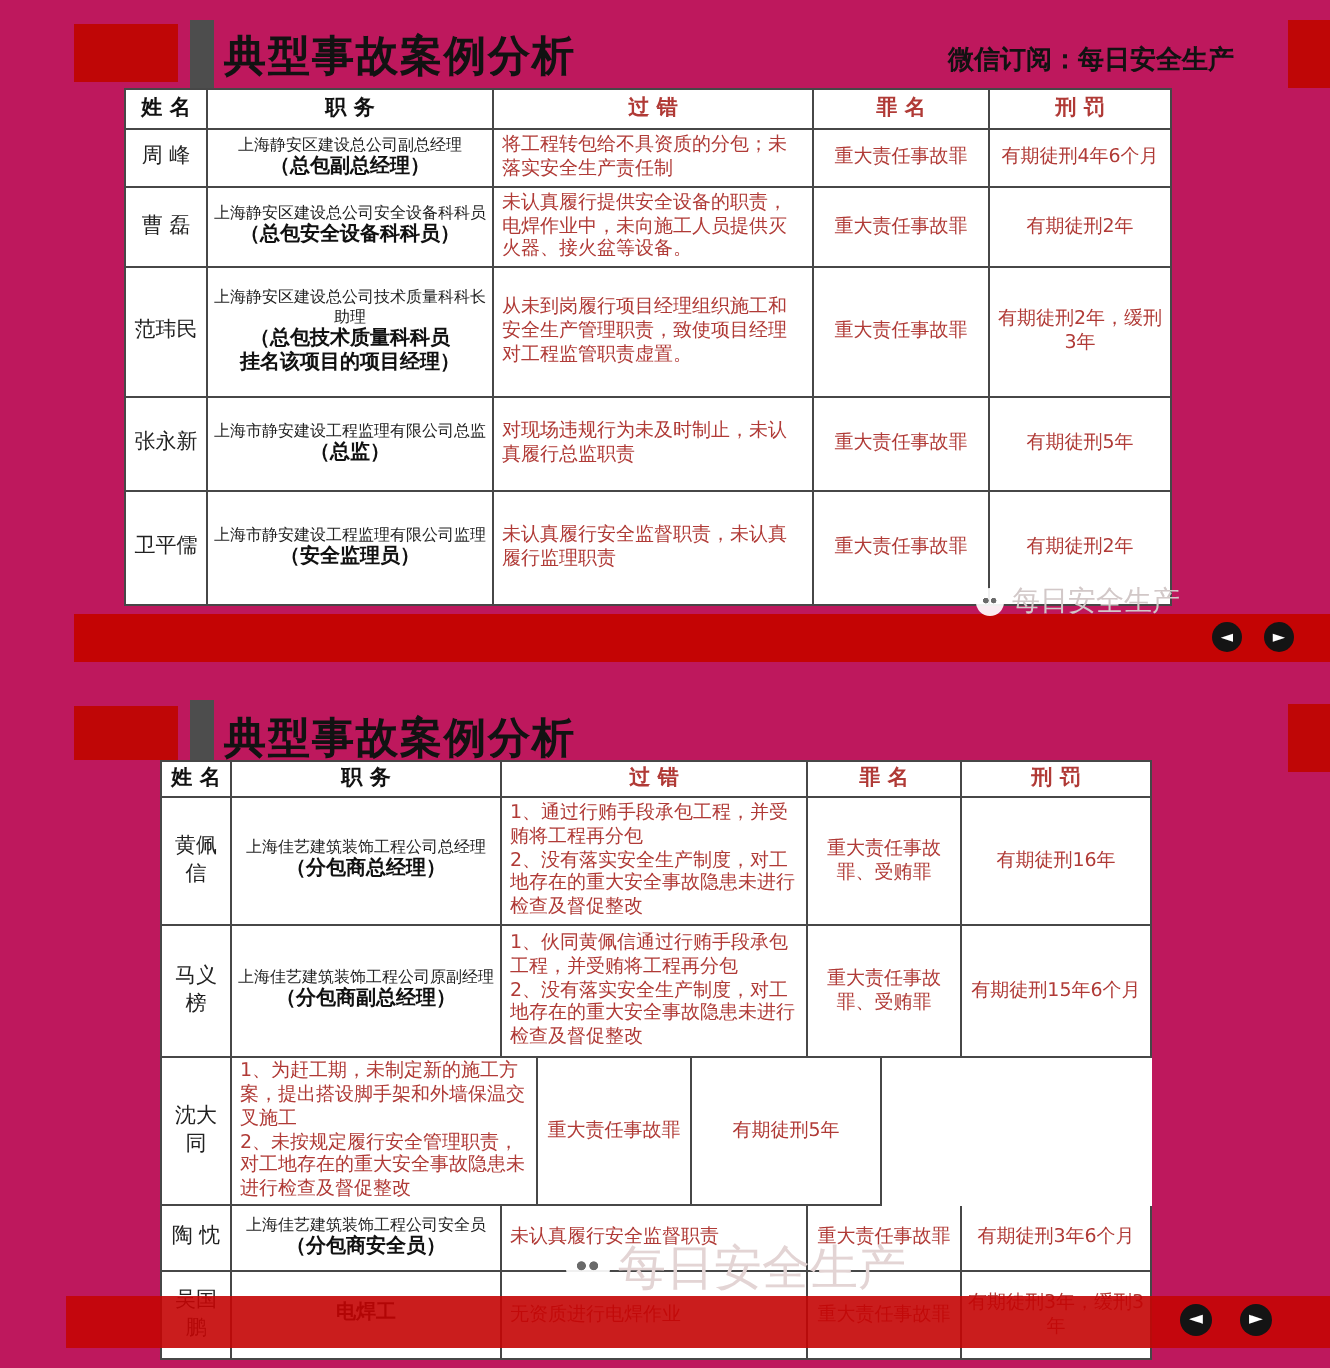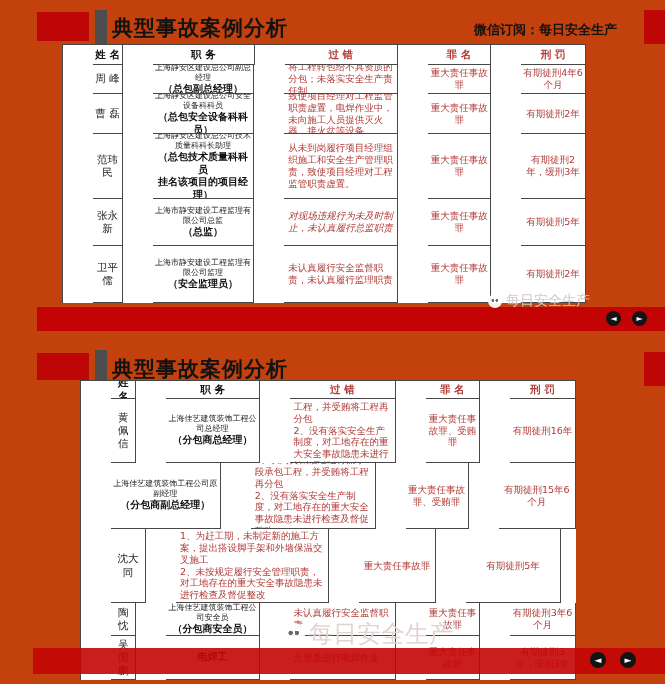--- a/index.html
+++ b/index.html
@@ -1,20 +1,20 @@
 <!DOCTYPE html>
 <html style="--accent: #bf0606; --band: #c40404; --gray: #4d4d4d; --tred: #b03a36; --border: #474747;"><head>
 <meta charset="utf-8">
 <style>
   :root{
     --accent:#bf0606; --band:#c40404; --gray:#4d4d4d;
     --tred:#b03a36; --border:#474747;
   }
   html,body{margin:0;padding:0;background:#fff;}
-  .page{position:relative;width:665px;height:684px;background:#c2410c;overflow:hidden;
+  .page{position:relative;width:665px;height:684px;background:#be185d;overflow:hidden;
         font-family:"DejaVu Sans","Liberation Sans",sans-serif;}
   
   .rect{position:absolute;}
   .rect.red{background:var(--accent);}
   .rect.gray{background:var(--gray);}
   .b1-red-l{left:37px;top:12px;width:52px;height:29px;}
   .b1-gray{left:95px;top:10px;width:12px;height:34px;}
   .b1-red-r{left:644px;top:10px;width:21px;height:34px;}
   .b2-red-l{left:37px;top:353px;width:52px;height:27px;}
   .b2-gray{left:95px;top:350px;width:12px;height:33px;}
@@ -23,21 +23,21 @@
   .t-b1{left:112px;top:14px;}
   .t-b2{left:112px;top:355px;}
   .subscribe{position:absolute;right:48px;top:21px;font-size:13px;font-weight:bold;color:#121212;}
   
   .tbl{position:absolute;border-top:1.5px solid var(--border);border-left:1.5px solid var(--border);background:#fff;}
   .tbl1{left:62px;top:44px;width:523px;}
   .tbl2{left:80px;top:380px;width:495px;}
   .row{display:flex;}
   .cell{box-sizing:border-box;border-right:1px solid var(--border);border-bottom:1px solid var(--border);
         display:flex;flex-direction:column;align-items:center;justify-content:center;
-        text-align:center;overflow:hidden;line-height:1.25;padding:1px 2px;margin-left:30px;}
+        text-align:center;overflow:hidden;line-height:1.25;padding:1px 2px;}
   .head .cell{font-weight:bold;font-size:10.5px;color:#111;}
   .head .c2,.head .c3,.head .c4{color:var(--tred);}
   .name{font-size:10.5px;color:#222;}
   .company{font-size:8px;color:#222;}
   .role{font-size:10px;font-weight:bold;color:#111;white-space:pre-line;}
   .fault{font-size:9.5px;color:var(--tred);align-items:flex-start;text-align:left;
          white-space:pre-line;padding:2px 4px;}
   .crime,.penalty{font-size:9.5px;color:var(--tred);}
   
   .band{position:absolute;background:var(--band);}
@@ -91,42 +91,42 @@
           <div class="cell c2 fault" style="width: 160px;">将工程转包给不具资质的分包；未落实安全生产责任制</div>
           <div class="cell c3 crime" style="width: 88px;">重大责任事故罪</div>
           <div class="cell c4 penalty" style="width: 91px;">有期徒刑4年6个月</div>
         </div>
         <div class="row" style="height: 40px;">
           <div class="cell c0 name" style="width: 41px;">曹 磊</div>
           <div class="cell c1 pos" style="width: 143px;">
             <div class="company">上海静安区建设总公司安全设备科科员</div>
             <div class="role">（总包安全设备科科员）</div>
           </div>
-          <div class="cell c2 fault" style="width: 160px;">致使项目经理对工程监管职责虚置，电焊作业中，未向施工人员提供灭火器、接火盆等设备。</div>
+          <div class="cell c2 fault" style="width: 160px;">未认真履行提供安全设备的职责，电焊作业中，未向施工人员提供灭火器、接火盆等设备。</div>
           <div class="cell c3 crime" style="width: 88px;">重大责任事故罪</div>
           <div class="cell c4 penalty" style="width: 91px;">有期徒刑2年</div>
         </div>
         <div class="row" style="height: 65px;">
           <div class="cell c0 name" style="width: 41px;">范玮民</div>
           <div class="cell c1 pos" style="width: 143px;">
             <div class="company">上海静安区建设总公司技术质量科科长助理</div>
             <div class="role">（总包技术质量科科员
 挂名该项目的项目经理）</div>
           </div>
           <div class="cell c2 fault" style="width: 160px;">从未到岗履行项目经理组织施工和安全生产管理职责，致使项目经理对工程监管职责虚置。</div>
           <div class="cell c3 crime" style="width: 88px;">重大责任事故罪</div>
           <div class="cell c4 penalty" style="width: 91px;">有期徒刑2年，缓刑3年</div>
         </div>
         <div class="row" style="height: 47px;">
           <div class="cell c0 name" style="width: 41px;">张永新</div>
           <div class="cell c1 pos" style="width: 143px;">
             <div class="company">上海市静安建设工程监理有限公司总监</div>
             <div class="role">（总监）</div>
           </div>
-          <div class="cell c2 fault" style="width: 160px; font-style: italic;">对现场违规行为未及时制止，未认真履行总监职责</div>
+          <div class="cell c2 fault" style="width: 160px;">对现场违规行为未及时制止，未认真履行总监职责</div>
           <div class="cell c3 crime" style="width: 88px;">重大责任事故罪</div>
           <div class="cell c4 penalty" style="width: 91px;">有期徒刑5年</div>
         </div>
         <div class="row" style="height: 57px;">
           <div class="cell c0 name" style="width: 41px;">卫平儒</div>
           <div class="cell c1 pos" style="width: 143px;">
             <div class="company">上海市静安建设工程监理有限公司监理</div>
             <div class="role">（安全监理员）</div>
           </div>
           <div class="cell c2 fault" style="width: 160px;">未认真履行安全监督职责，未认真履行监理职责</div>
@@ -163,20 +163,21 @@
           <div class="cell c1 pos" style="width: 135px;">
             <div class="company">上海佳艺建筑装饰工程公司总经理</div>
             <div class="role">（分包商总经理）</div>
           </div>
           <div class="cell c2 fault" style="width: 153px;">1、通过行贿手段承包工程，并受贿将工程再分包
 2、没有落实安全生产制度，对工地存在的重大安全事故隐患未进行检查及督促整改</div>
           <div class="cell c3 crime" style="width: 77px;">重大责任事故罪、受贿罪</div>
           <div class="cell c4 penalty" style="width: 95px;">有期徒刑16年</div>
         </div>
         <div class="row" style="height: 66px;">
+          <div class="cell c0 name" style="width: 35px;">马义榜</div>
           <div class="cell c1 pos" style="width: 135px;">
             <div class="company">上海佳艺建筑装饰工程公司原副经理</div>
             <div class="role">（分包商副总经理）</div>
           </div>
           <div class="cell c2 fault" style="width: 153px;">1、伙同黄佩信通过行贿手段承包工程，并受贿将工程再分包
 2、没有落实安全生产制度，对工地存在的重大安全事故隐患未进行检查及督促整改</div>
           <div class="cell c3 crime" style="width: 77px;">重大责任事故罪、受贿罪</div>
           <div class="cell c4 penalty" style="width: 95px;">有期徒刑15年6个月</div>
         </div>
         <div class="row" style="height: 74px;">

